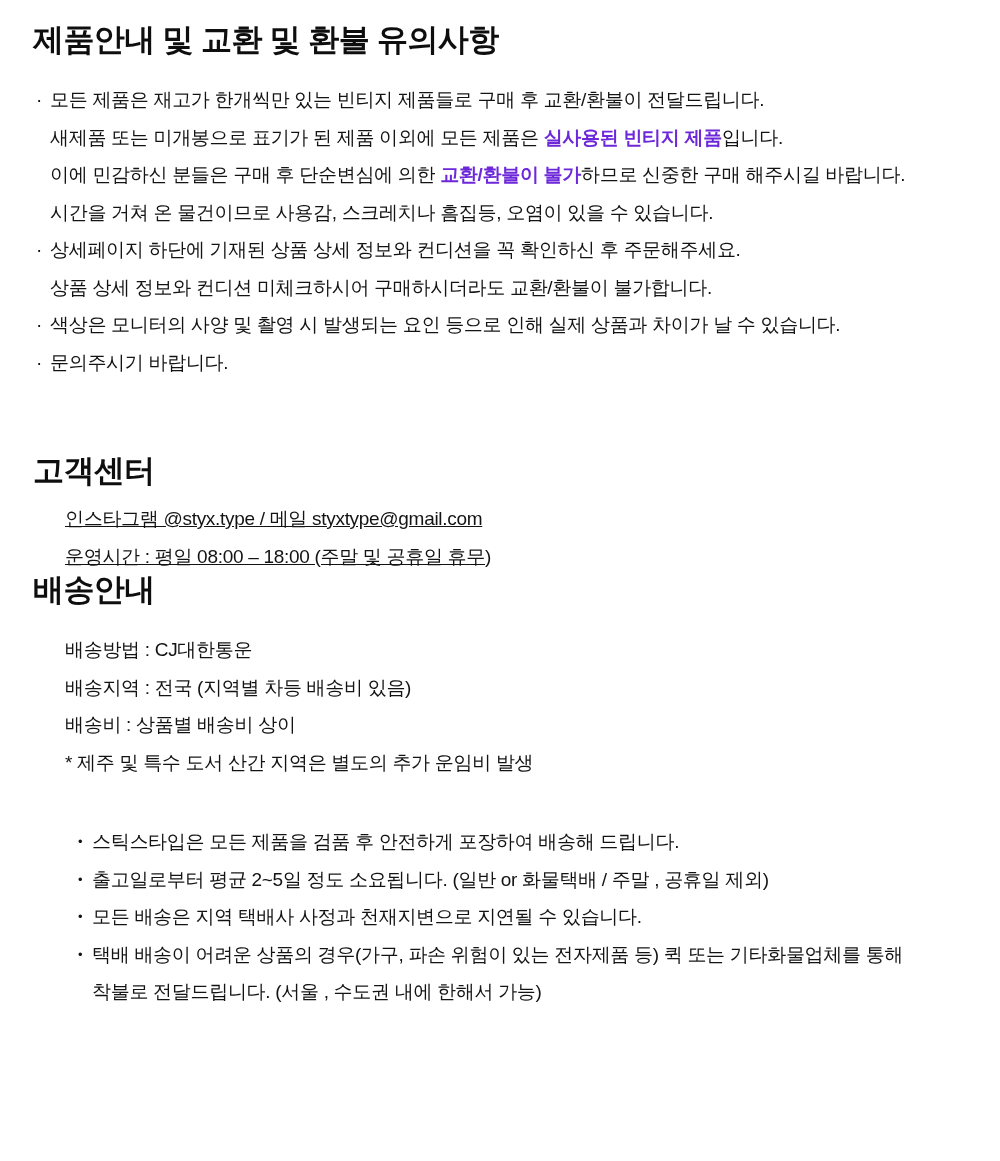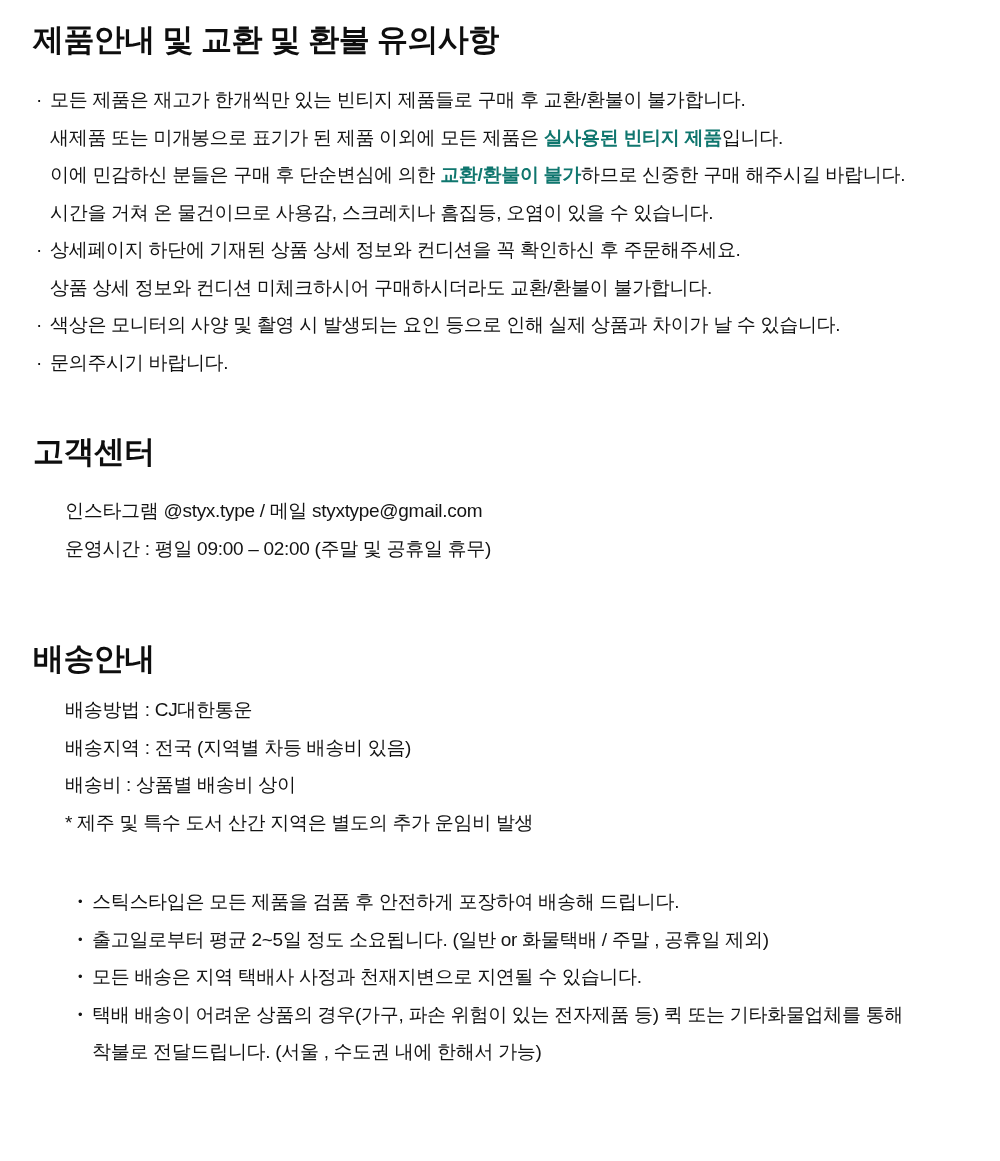--- a/index.html
+++ b/index.html
@@ -29,29 +29,29 @@
     letter-spacing: -0.3px;
   }
 
   p { margin: 0; }
 
   
   .plist { margin-top: 26px; }
   .n-line { position: relative; padding-left: 17px; }
   .n-bullet { position: absolute; left: 3px; top: 0; }
 
-  .b { font-weight: 700; color: #0f766e; }
+  .b { font-weight: 700; color: #6d28d9; }
 
   
-  .h2-customer { margin-top: 56px; }
-  .clines { margin-top: 25px; padding-left: 32px; }
+  .h2-customer { margin-top: 75px; }
+  .clines { margin-top: 14px; padding-left: 32px; text-decoration: underline; }
 
   
-  .h2-shipping { margin-top: 77px; }
-  .slines { margin-top: 17px; padding-left: 32px; }
+  .h2-shipping { }
+  .slines { margin-top: 26px; padding-left: 32px; }
 
   .snotes { margin-top: 42px; }
   .s-line { position: relative; padding-left: 59px; }
   .s-bullet {
     position: absolute;
     left: 45px;
     top: 0;
     font-size: 13px;
     line-height: 37.5px;
   }
@@ -60,21 +60,21 @@
 <body>
 
 <div class="page">
 
   <section>
     <h1 class="h">제품안내 및 교환 및 환불 유의사항</h1>
 
     <div class="plist body-text">
 
       <p class="n-line">
-        <span class="n-bullet">·</span><span>모든 제품은 재고가 한개씩만 있는 빈티지 제품들로 구매 후 교환/환불이 불가합니다.</span>
+        <span class="n-bullet">·</span><span>모든 제품은 재고가 한개씩만 있는 빈티지 제품들로 구매 후 교환/환불이 전달드립니다.</span>
       </p>
       <p class="n-line">
         <span>새제품 또는 미개봉으로 표기가 된 제품 이외에 모든 제품은 </span><span class="b">실사용된 빈티지 제품</span><span>입니다.</span>
       </p>
       <p class="n-line">
         <span>이에 민감하신 분들은 구매 후 단순변심에 의한 </span><span class="b">교환/환불이 불가</span><span>하므로 신중한 구매 해주시길 바랍니다.</span>
       </p>
       <p class="n-line">
         <span>시간을 거쳐 온 물건이므로 사용감, 스크레치나 흠집등, 오염이 있을 수 있습니다.</span>
       </p>
@@ -97,21 +97,21 @@
         <span>문의주시기 바랍니다.</span>
       </p>
 
     </div>
   </section>
 
   <section>
     <h2 class="h h2-customer">고객센터</h2>
     <div class="clines body-text">
       <p>인스타그램 @styx.type / 메일 styxtype@gmail.com</p>
-      <p>운영시간 : 평일 09:00 – 02:00 (주말 및 공휴일 휴무)</p>
+      <p>운영시간 : 평일 08:00 – 18:00 (주말 및 공휴일 휴무)</p>
     </div>
   </section>
 
   <section>
     <h2 class="h h2-shipping">배송안내</h2>
 
     <div class="slines body-text">
       <p>배송방법 : CJ대한통운</p>
       <p>배송지역 : 전국 (지역별 차등 배송비 있음)</p>
       <p>배송비 : 상품별 배송비 상이</p>

